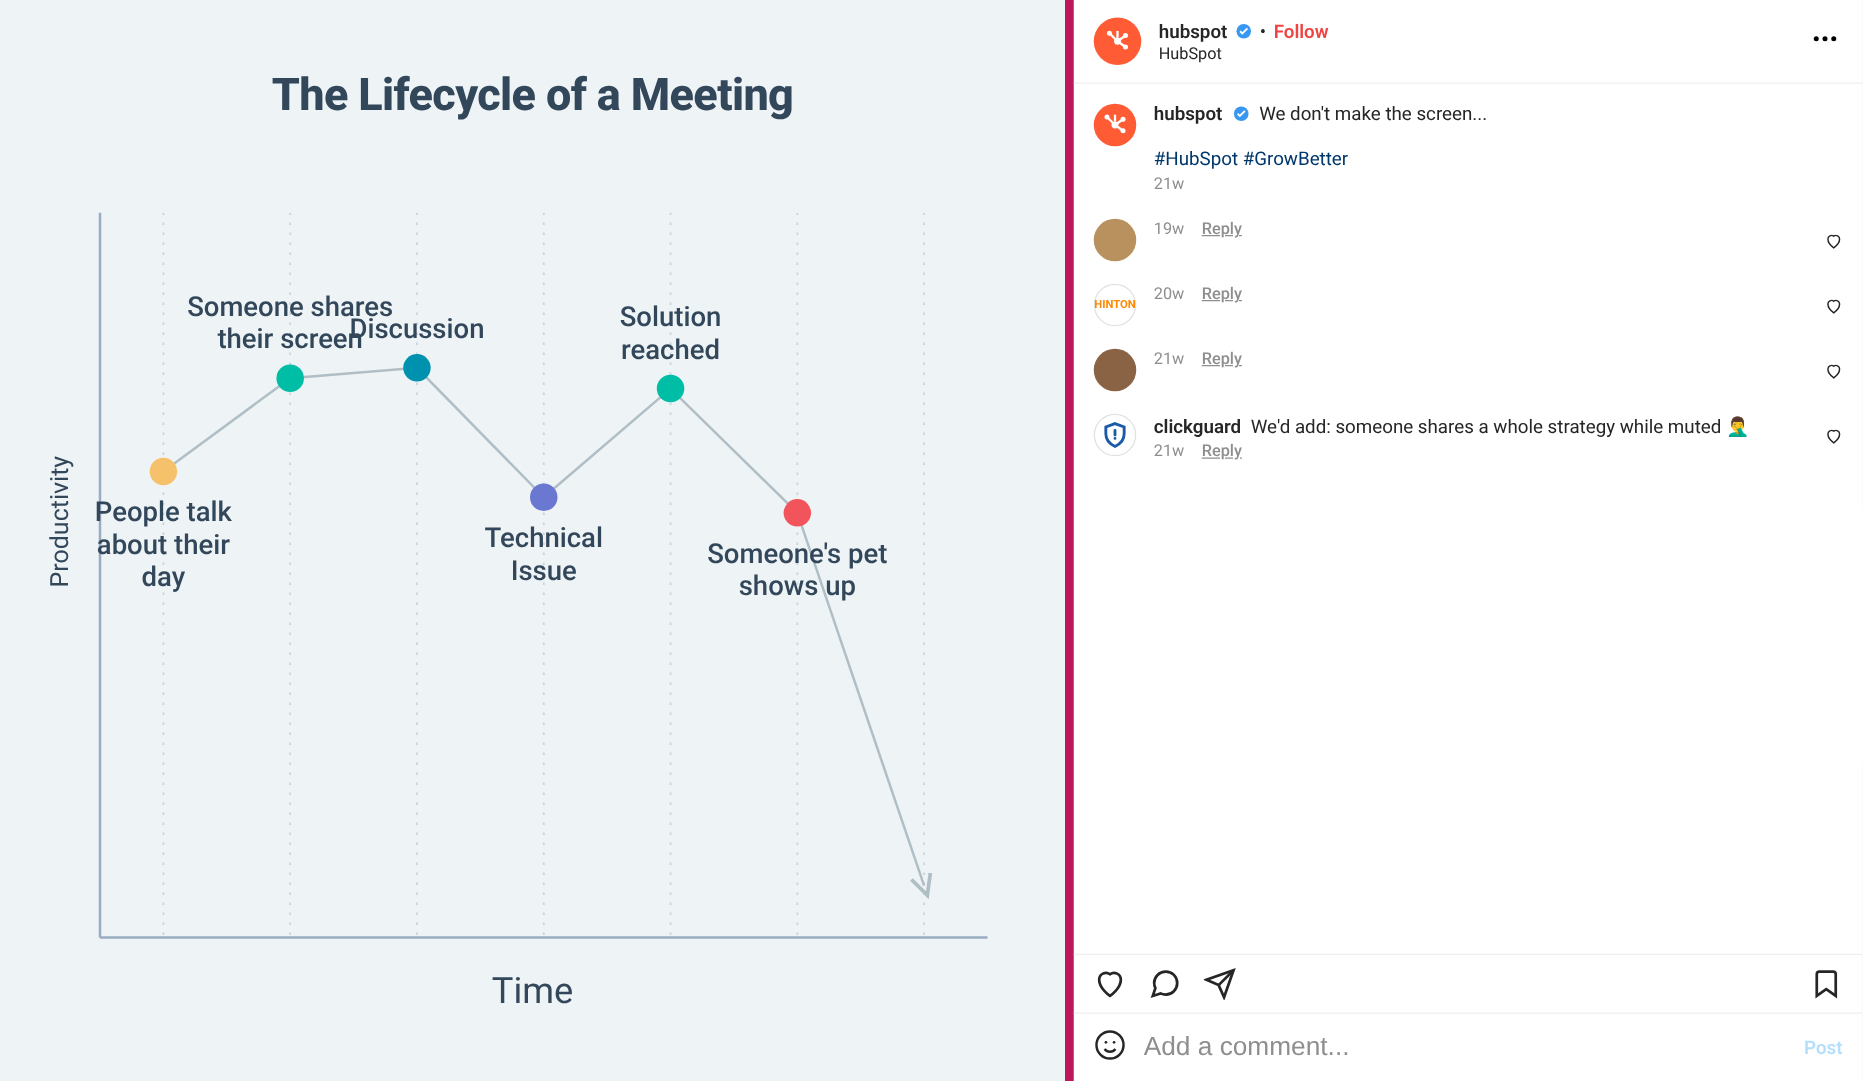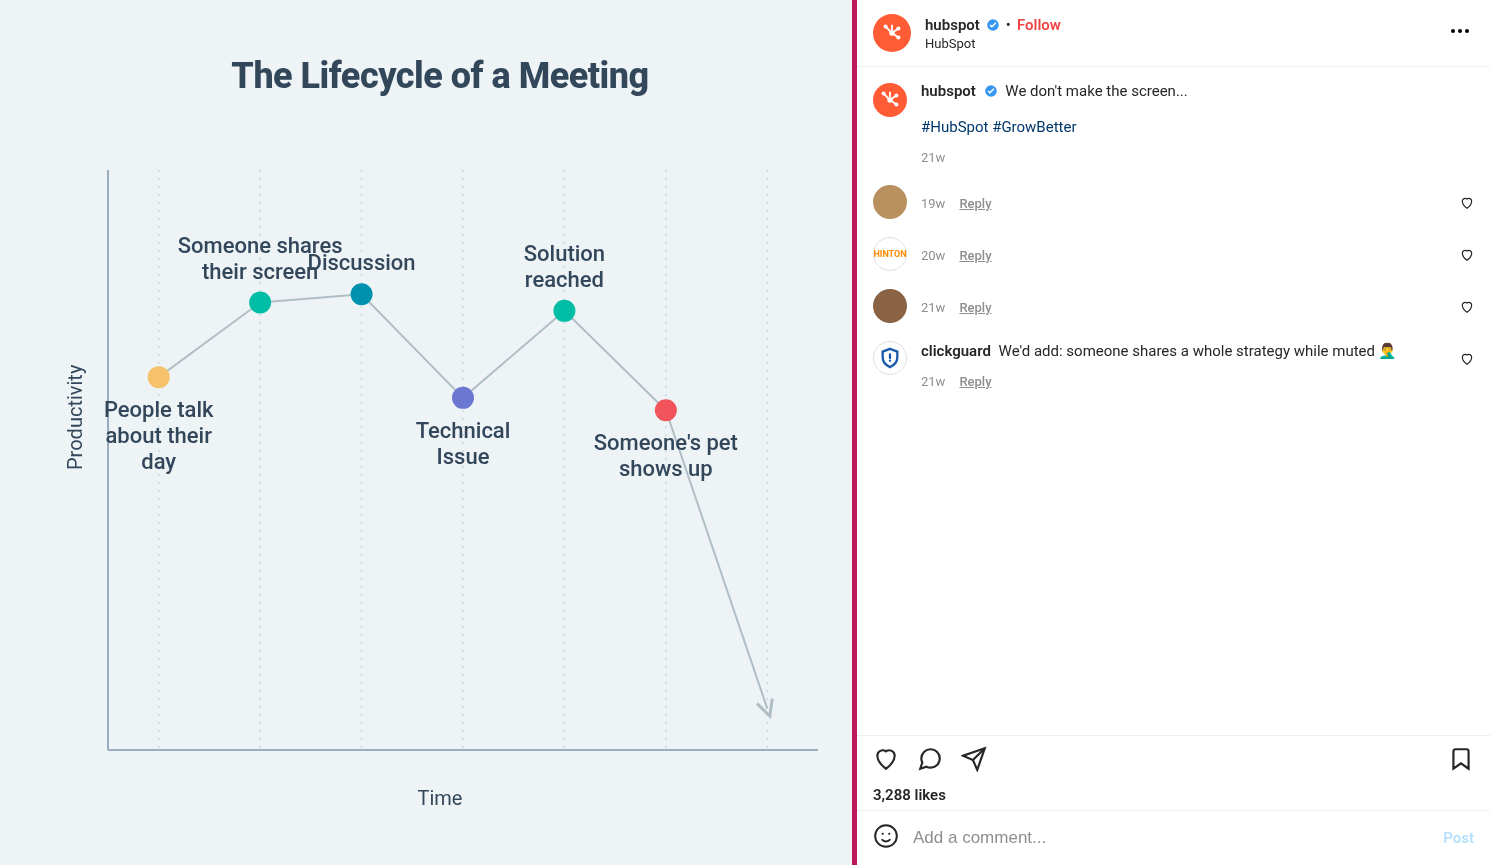--- a/index.html
+++ b/index.html
@@ -1,24 +1,24 @@
 <!DOCTYPE html>
 <html><head>
 <meta charset="utf-8">
 <style>
   * { box-sizing: border-box; margin: 0; padding: 0; }
   body { font-family: -apple-system, BlinkMacSystemFont, "Segoe UI", Roboto, Helvetica, Arial, sans-serif; background: #fff; color: #262626; }
   .app { display: flex; width: 1490px; height: 865px; }
   .media { width: 852px; height: 865px; background: #eef3f6; position: relative; overflow: hidden; }
-  .media-inner { position: absolute; inset: 0; margin-left: 28px; }
+  .media-inner { position: absolute; inset: 0; }
   .chart-title { position: absolute; top: 55px; left: 0; right: 0; text-align: center; font-weight: 800; font-size: 36px; color: #33475b; letter-spacing: -0.5px; }
   .ylabel { position: absolute; left: 35px; top: 470px; transform: rotate(-90deg); transform-origin: left top; font-size: 20px; color: #33475b; }
-  .xlabel { position: absolute; bottom: 55px; left: 0; right: 0; text-align: center; font-size: 20px; color: #33475b; }
+  .xlabel { position: absolute; bottom: 55px; left: 0; right: 0; text-align: center; font-size: 29px; color: #33475b; }
   .plot { position: absolute; left: 70px; top: 170px; width: 740px; height: 590px; }
-  .side { width: 638px; height: 865px; border-left: 5px solid #be185d; display: flex; flex-direction: column; }
+  .side { width: 638px; height: 865px; border-left: 7px solid #be185d; display: flex; flex-direction: column; }
   .header { display: flex; align-items: center; padding: 14px 16px; border-bottom: 1px solid #efefef; }
   .avatar { width: 38px; height: 38px; border-radius: 50%; background: #ff5c35; display: flex; align-items: center; justify-content: center; flex-shrink: 0; }
   .avatar.small { width: 34px; height: 34px; }
   .avatar svg { width: 22px; height: 22px; }
   .hubspot-icon { fill: #fff; }
   .hdr-text { margin-left: 14px; flex: 1; }
   .hdr-line1 { display: flex; align-items: center; gap: 6px; font-size: 15px; }
   .username { font-weight: 600; color: #262626; }
   .verified { width: 14px; height: 14px; }
   .dot { color: #262626; }
@@ -26,34 +26,34 @@
   .subname { font-size: 13px; color: #262626; margin-top: 2px; }
   .more { width: 28px; cursor: pointer; text-align: center; }
   .more svg { width: 24px; height: 24px; }
   .body { flex: 1; overflow-y: auto; padding: 14px 16px 4px 16px; }
   .entry { display: flex; margin-bottom: 18px; }
   .entry .avatar { margin-top: 2px; }
   .entry-content { margin-left: 14px; flex: 1; font-size: 15px; line-height: 1.45; }
   .entry-text .username { margin-right: 4px; }
   .entry-text .verified { vertical-align: -2px; margin-right: 4px; }
   .hashtag { color: #00376b; }
-  .meta { margin-top: 10px; font-size: 13px; color: #8e8e8e; display: flex; gap: 14px; }
+  .meta { font-size: 13px; color: #8e8e8e; display: flex; gap: 14px; }
   .meta .reply { cursor: pointer; color: #8e8e8e; font-weight: 500; text-decoration: underline; }
   .like-small { width: 14px; height: 14px; margin-left: 8px; margin-top: 10px; cursor: pointer; flex-shrink: 0; }
   .like-small svg { width: 14px; height: 14px; }
   .av-generic { width: 34px; height: 34px; border-radius: 50%; display: flex; align-items: center; justify-content: center; font-size: 9px; font-weight: 700; flex-shrink:0;text-align:center; }
   .actions { border-top: 1px solid #efefef; padding: 10px 16px 6px 16px; }
   .action-row { display: flex; align-items: center; gap: 18px; }
   .action-row .spacer { flex: 1; }
   .action-btn { cursor: pointer; }
   .action-btn svg { width: 26px; height: 26px; stroke: #262626; fill: none; stroke-width: 2; }
   .likes { font-weight: 600; font-size: 15px; margin-top: 10px; }
   .date { font-size: 11px; color: #8e8e8e; letter-spacing: 0.5px; margin-top: 6px; }
   .comment-box { border-top: 1px solid #efefef; display: flex; align-items: center; padding: 12px 16px; gap: 14px; }
-  .comment-box input { flex: 1; border: none; outline: none; font-size: 17px; color: #a16207; }
+  .comment-box input { flex: 1; border: none; outline: none; font-size: 21px; color: #a16207; }
   .comment-box input::placeholder { color: #8e8e8e; }
   .post-btn { color: #b3dffc; font-weight: 600; font-size: 15px; cursor: pointer; }
   .emoji-btn svg { width: 26px; height: 26px; stroke: #262626; fill: none; stroke-width: 1.8; }
 </style>
 </head>
 <body>
 
 <div class="app">
   <div class="media">
     <div class="media-inner">
@@ -236,21 +236,20 @@
             </svg></span>
         <span class="action-btn"><svg viewBox="0 0 24 24">
               <path d="M22 2L11 13"></path>
               <path d="M22 2l-7 20-4-9-9-4 20-7z"></path>
             </svg></span>
         <span class="spacer"></span>
         <span class="action-btn"><svg viewBox="0 0 24 24">
               <path d="M19 21l-7-5-7 5V5a2 2 0 0 1 2-2h10a2 2 0 0 1 2 2z"></path>
             </svg></span>
       </div>
-      <div class="likes">3,288 likes</div>
     </div>
 
     <div class="comment-box">
       <span class="emoji-btn"><svg viewBox="0 0 24 24">
             <circle cx="12" cy="12" r="10"></circle>
             <circle cx="9" cy="10" r="1" fill="#262626" stroke="none"></circle>
             <circle cx="15" cy="10" r="1" fill="#262626" stroke="none"></circle>
             <path d="M8 15s1.5 2 4 2 4-2 4-2"></path>
           </svg></span>
       <input placeholder="Add a comment..." style="">

